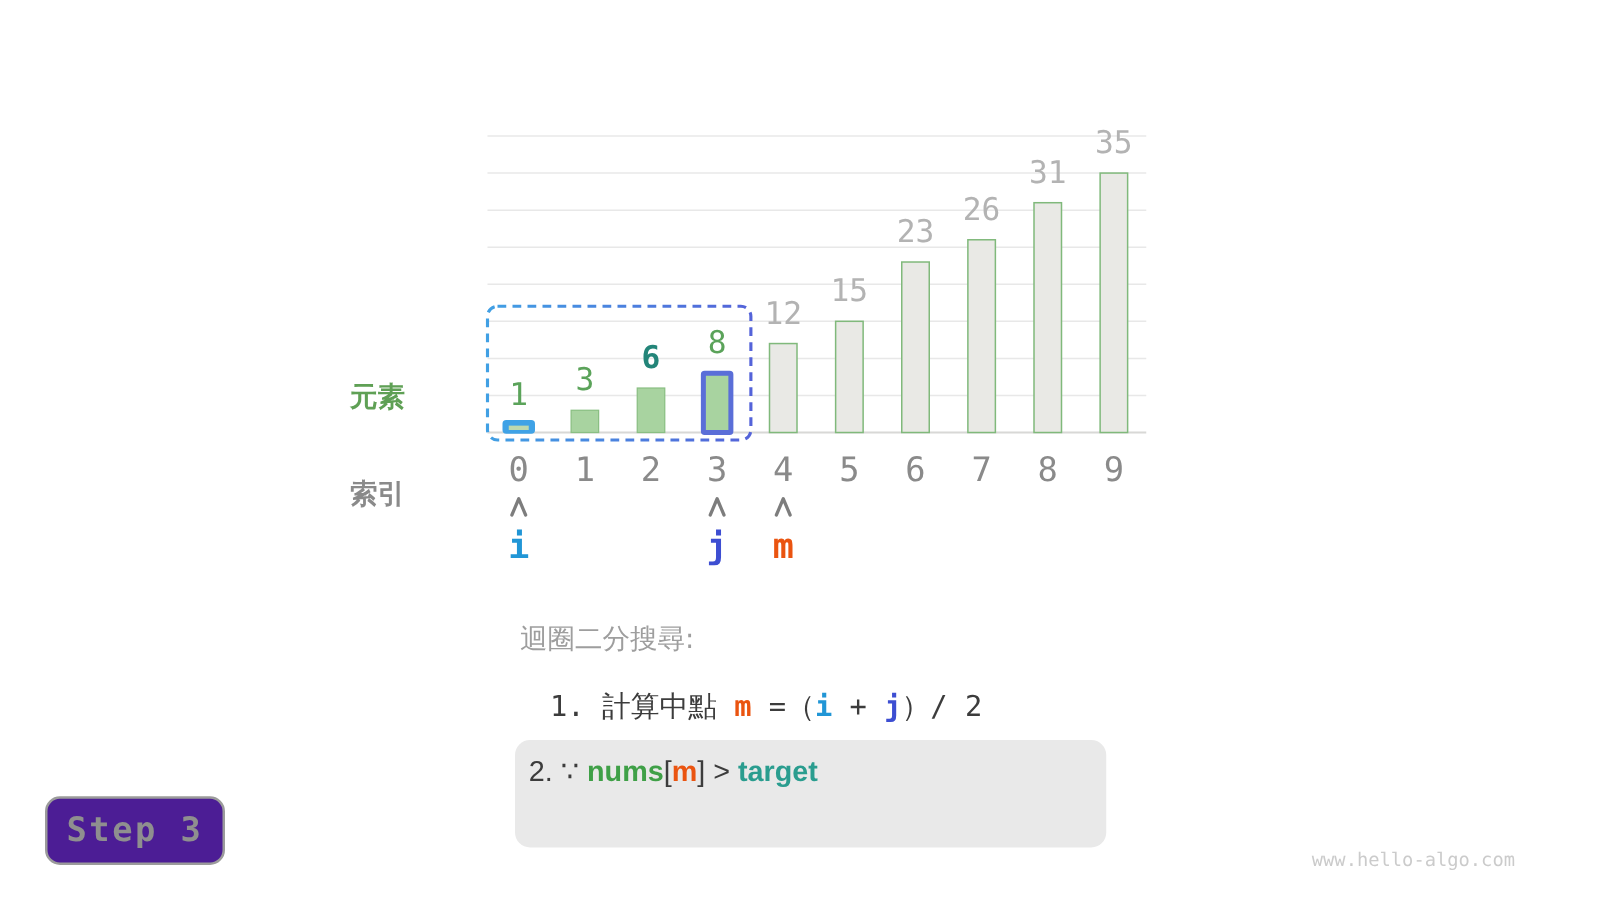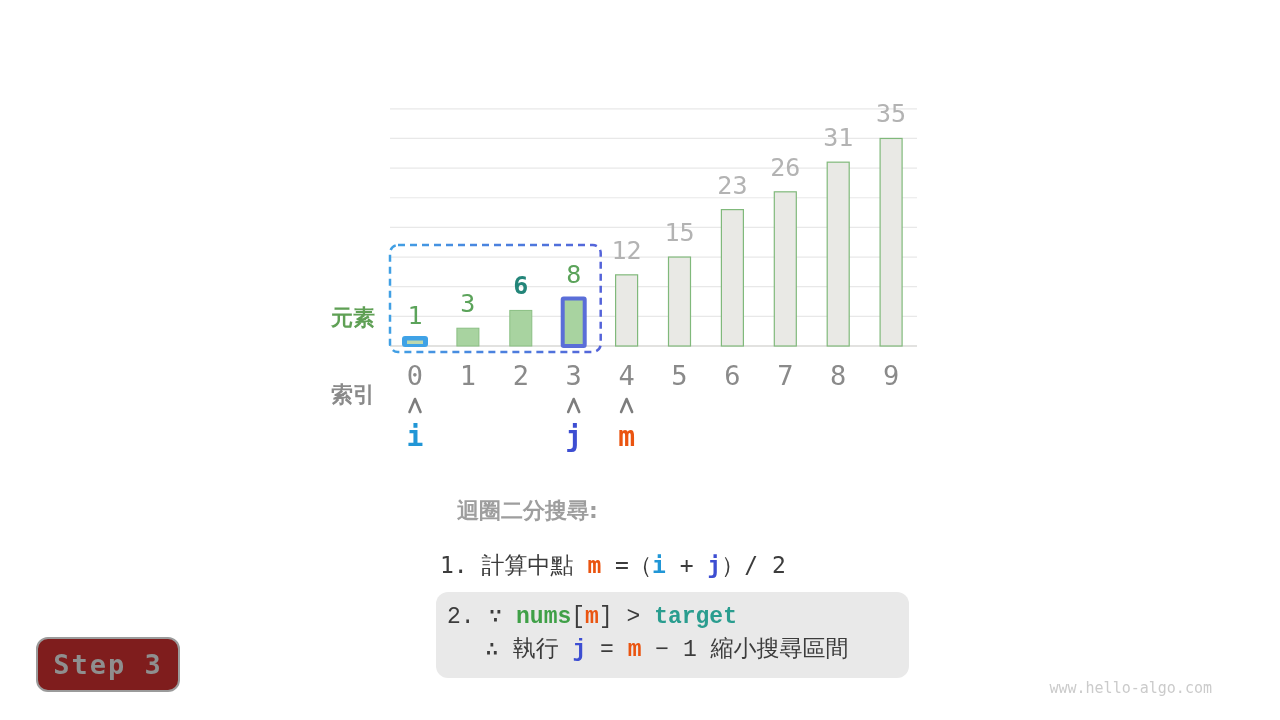--- a/index.html
+++ b/index.html
@@ -1,39 +1,39 @@
 <!DOCTYPE html>
 <html style="--bar_green_fill: #a8d3a0; --bar_green_border: #8abf83; --bar_gray_fill: #e9e9e5; --bar_gray_border: #80b97b; --bar_target_border: #5a6ed8; --highlight_blue: #3fa2e6; --highlight_inner: #bdd8ae; --range_dash_start: #41a0e4; --range_dash_end: #5463d9; --label_green: #5ba35a; --label_target: #238579; --label_gray: #b3b3b3; --index_gray: #8a8a8a; --caret_gray: #7d7d7d; --grid: #e8e8e8; --baseline: #d8d8d6; --i: #2196d6; --j: #3d4ed2; --m: #ea5410; --nums_green: #3fa047; --target_teal: #2a9d8f; --text_dark: #3c3c3c; --muted_title: #9e9e9e; --element_label_green: #5fa055; --box_bg: #e9e9e9; --step_text: #8f8f8f; --step_border: #9b9b9b; --watermark_gray: #cbcbcb;"><head>
 <meta charset="utf-8">
 <style>
   html,body{margin:0;padding:0;background:#fff;}
   .stage{position:relative;width:1280px;height:720px;background:#fff;overflow:hidden;
          font-family:"DejaVu Sans",sans-serif;}
   #chart-svg{position:absolute;left:0;top:0;}
-  .axis-label{position:absolute;width:95px;text-align:right;font-weight:bold;font-size:22px;
+  .axis-label{position:absolute;width:95px;font-weight:bold;font-size:22px;
               font-family:"DejaVu Sans",sans-serif;}
   .ylabel{left:280px;top:303px;color:var(--element_label_green);}
   .xlabel{left:280px;top:380px;color:var(--index_gray);}
-  .exp-title{position:absolute;left:457px;top:496px;font-size:22px;font-weight:bold;
+  .exp-title{position:absolute;left:416px;top:496px;font-size:22px;font-weight:normal;
              color:var(--muted_title);}
   .exp-line1{position:absolute;left:440px;top:550px;font-size:23px;color:var(--text_dark);
              font-family:"DejaVu Sans Mono","DejaVu Sans",monospace;white-space:pre;text-align:center;}
   .exp-box{position:absolute;left:412px;top:592px;width:473px;height:86px;box-sizing:border-box;
            background:var(--box_bg);border-radius:12px;padding:9px 0 0 11px;
-           font-family:Liberation Mono, monospace;font-size:23px;
-           color:var(--text_dark);margin-left:24px;}
+           font-family:Liberation Sans, sans-serif;font-size:23px;
+           color:var(--text_dark);}
   .exp-box .line{white-space:pre;line-height:33px;}
   .exp-box .line2{padding-left:38px;}
   .tok-i{color:var(--i);font-weight:bold;}
   .tok-j{color:var(--j);font-weight:bold;}
   .tok-m{color:var(--m);font-weight:bold;}
   .tok-nums{color:var(--nums_green);font-weight:bold;}
   .tok-target{color:var(--target_teal);font-weight:bold;}
   .step-box{position:absolute;left:36px;top:637px;width:144px;height:55px;box-sizing:border-box;
-            background:#7f1d1d;border:2px solid var(--step_border);border-radius:12px;
+            background:#4c1d95;border:2px solid var(--step_border);border-radius:12px;
             display:flex;align-items:center;justify-content:center;}
   .step-box span{font-family:"DejaVu Sans Mono",monospace;font-weight:bold;font-size:27px;
                  color:var(--step_text);letter-spacing:2px;}
   .watermark{position:absolute;right:68px;top:679px;font-family:"DejaVu Sans Mono",monospace;
              font-size:15px;color:var(--watermark_gray);text-align:center;}
 </style>
 </head>
 <body>
 
 <div class="stage">
@@ -96,21 +96,20 @@
 
   <div class="axis-label ylabel">元素</div>
   <div class="axis-label xlabel">索引</div>
 
   <div class="exp-title">迴圈二分搜尋:</div>
 
   <div class="exp-line1"><span>1. 計算中點 </span><span class="tok-m">m</span><span> =（</span><span class="tok-i">i</span><span> + </span><span class="tok-j">j</span><span>）/ 2</span></div>
 
   <div class="exp-box">
     <div class="line"><span>2. ∵ </span><span class="tok-nums">nums</span><span>[</span><span class="tok-m">m</span><span>] &gt; </span><span class="tok-target">target</span></div>
-    <div class="line line2"><span>∴ 執行 </span><span class="tok-j">j</span><span> = </span><span class="tok-m">m</span><span> − 1 縮小搜尋區間</span></div>
   </div>
 
   <div class="step-box">
     <span>Step 3</span>
   </div>
 
   <div class="watermark">www.hello-algo.com</div>
 </div>
 
 </body></html>

